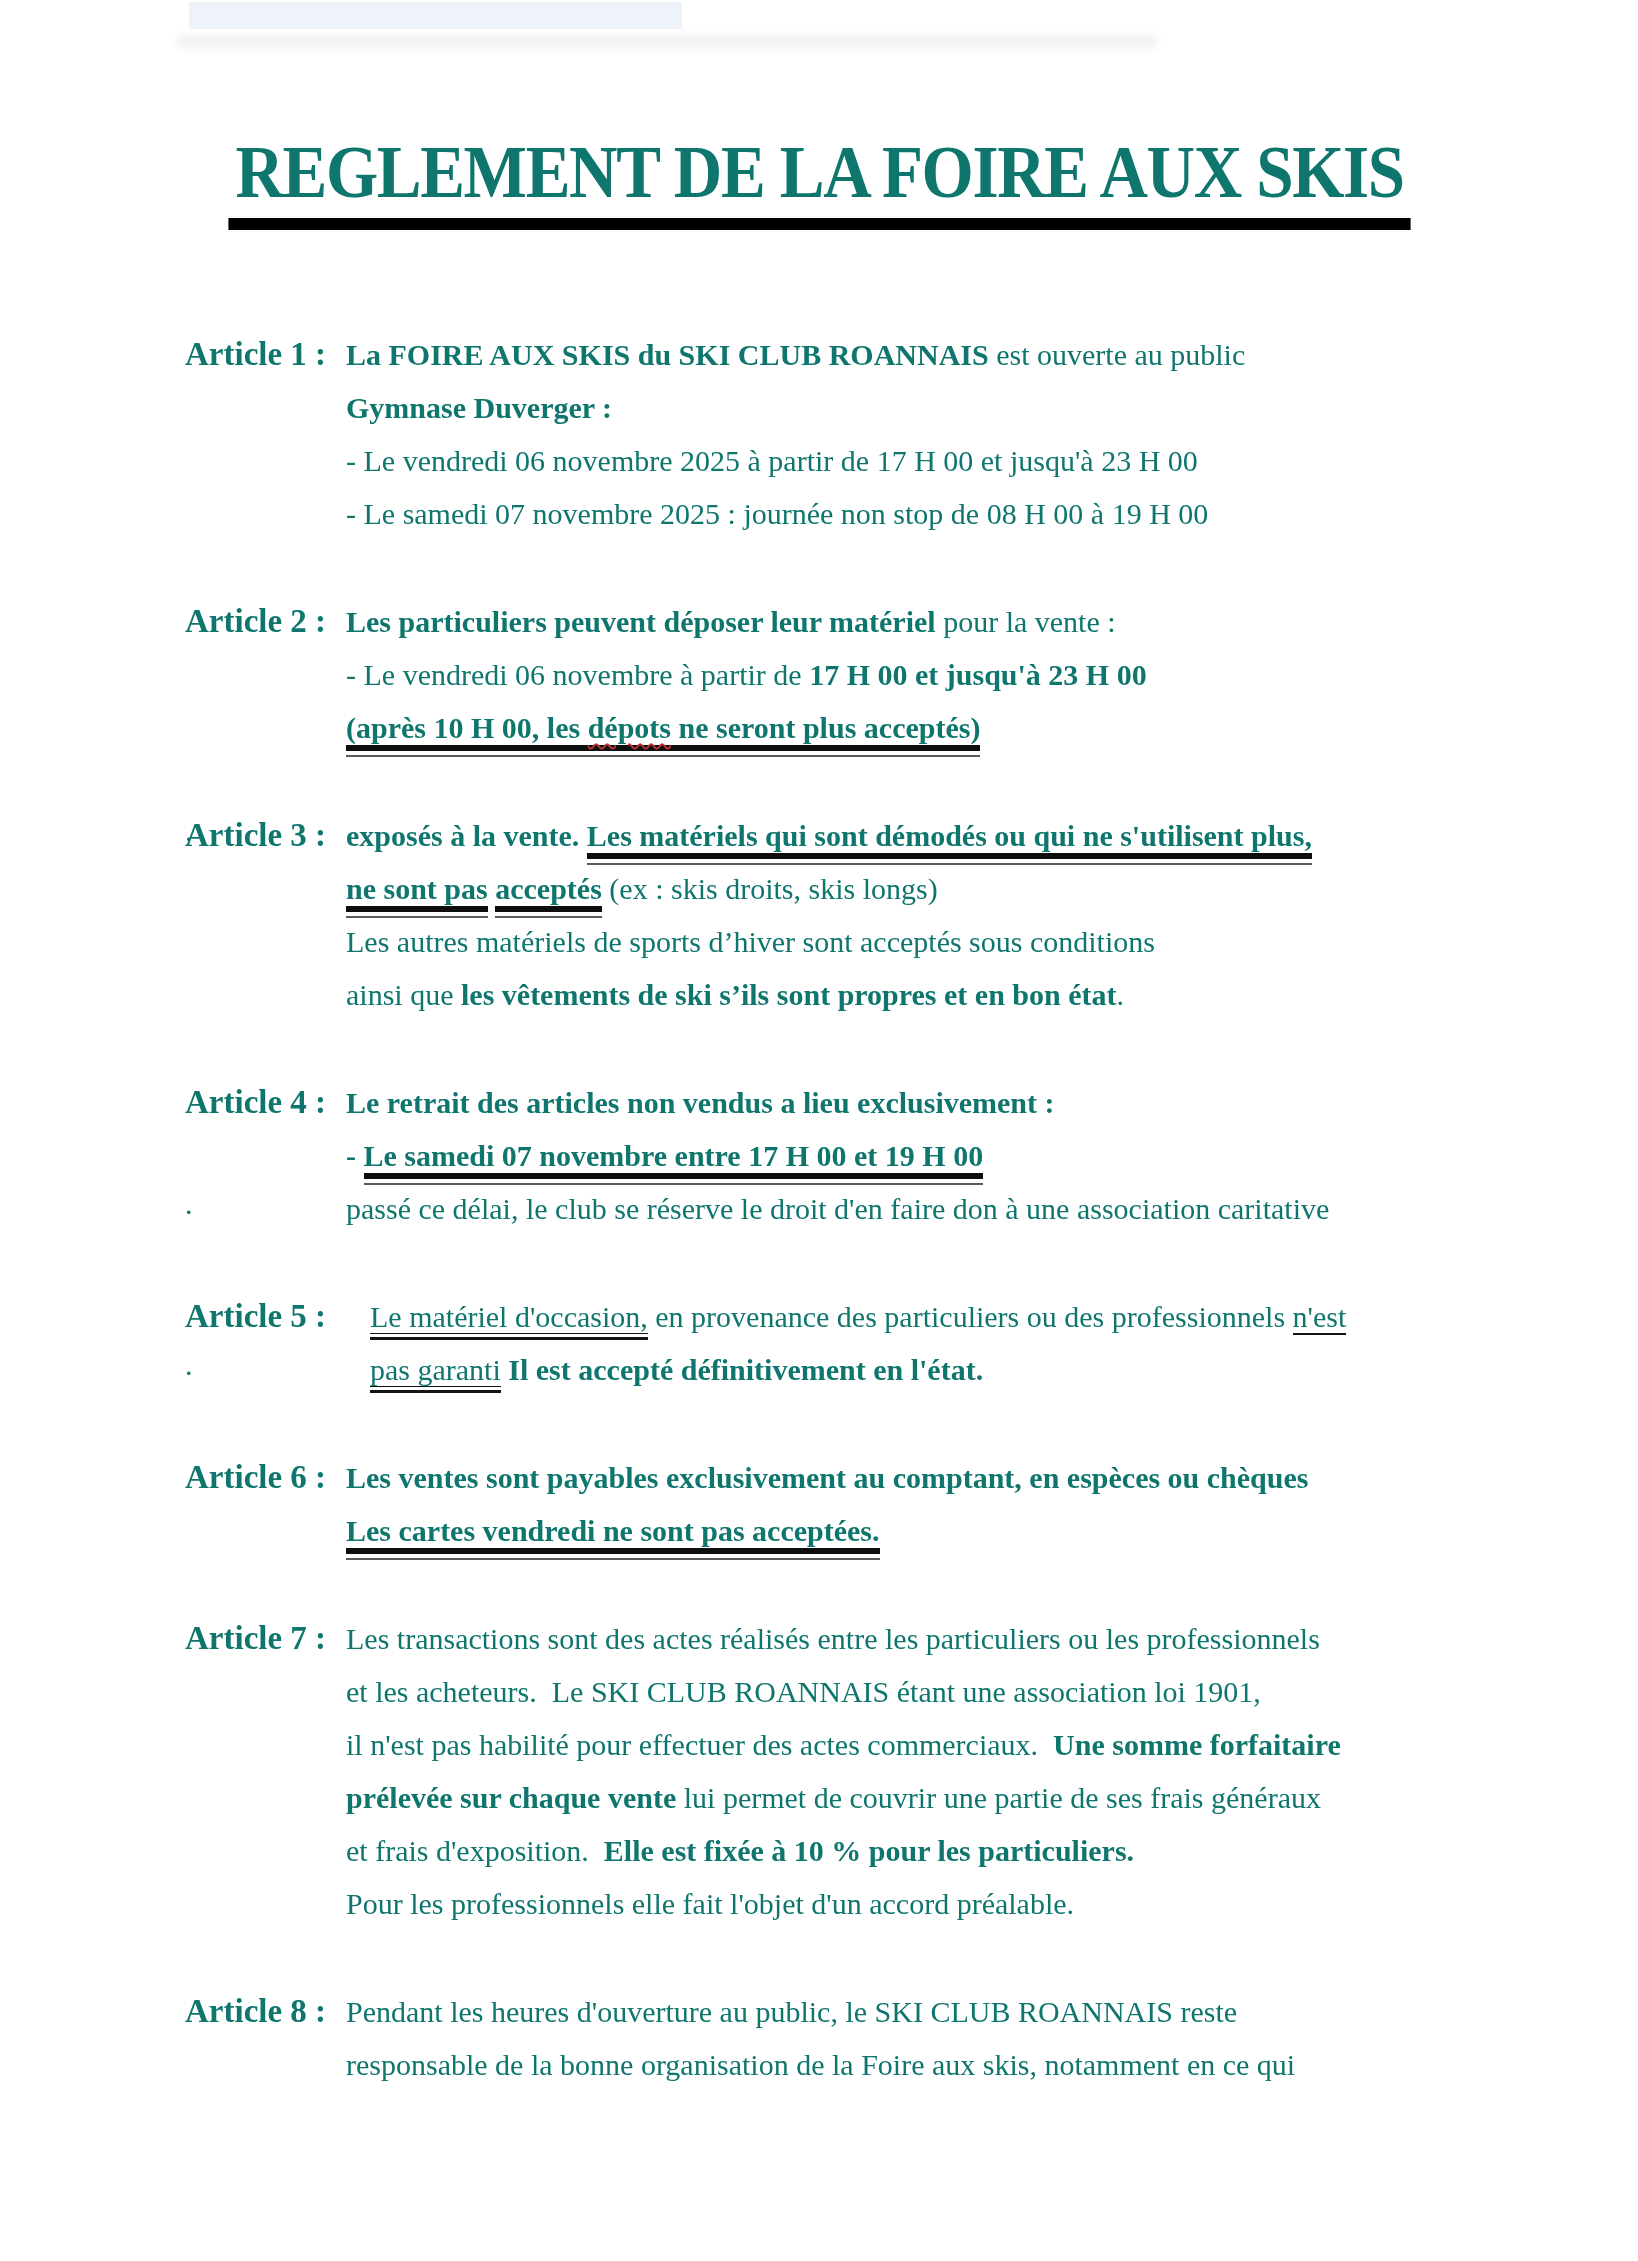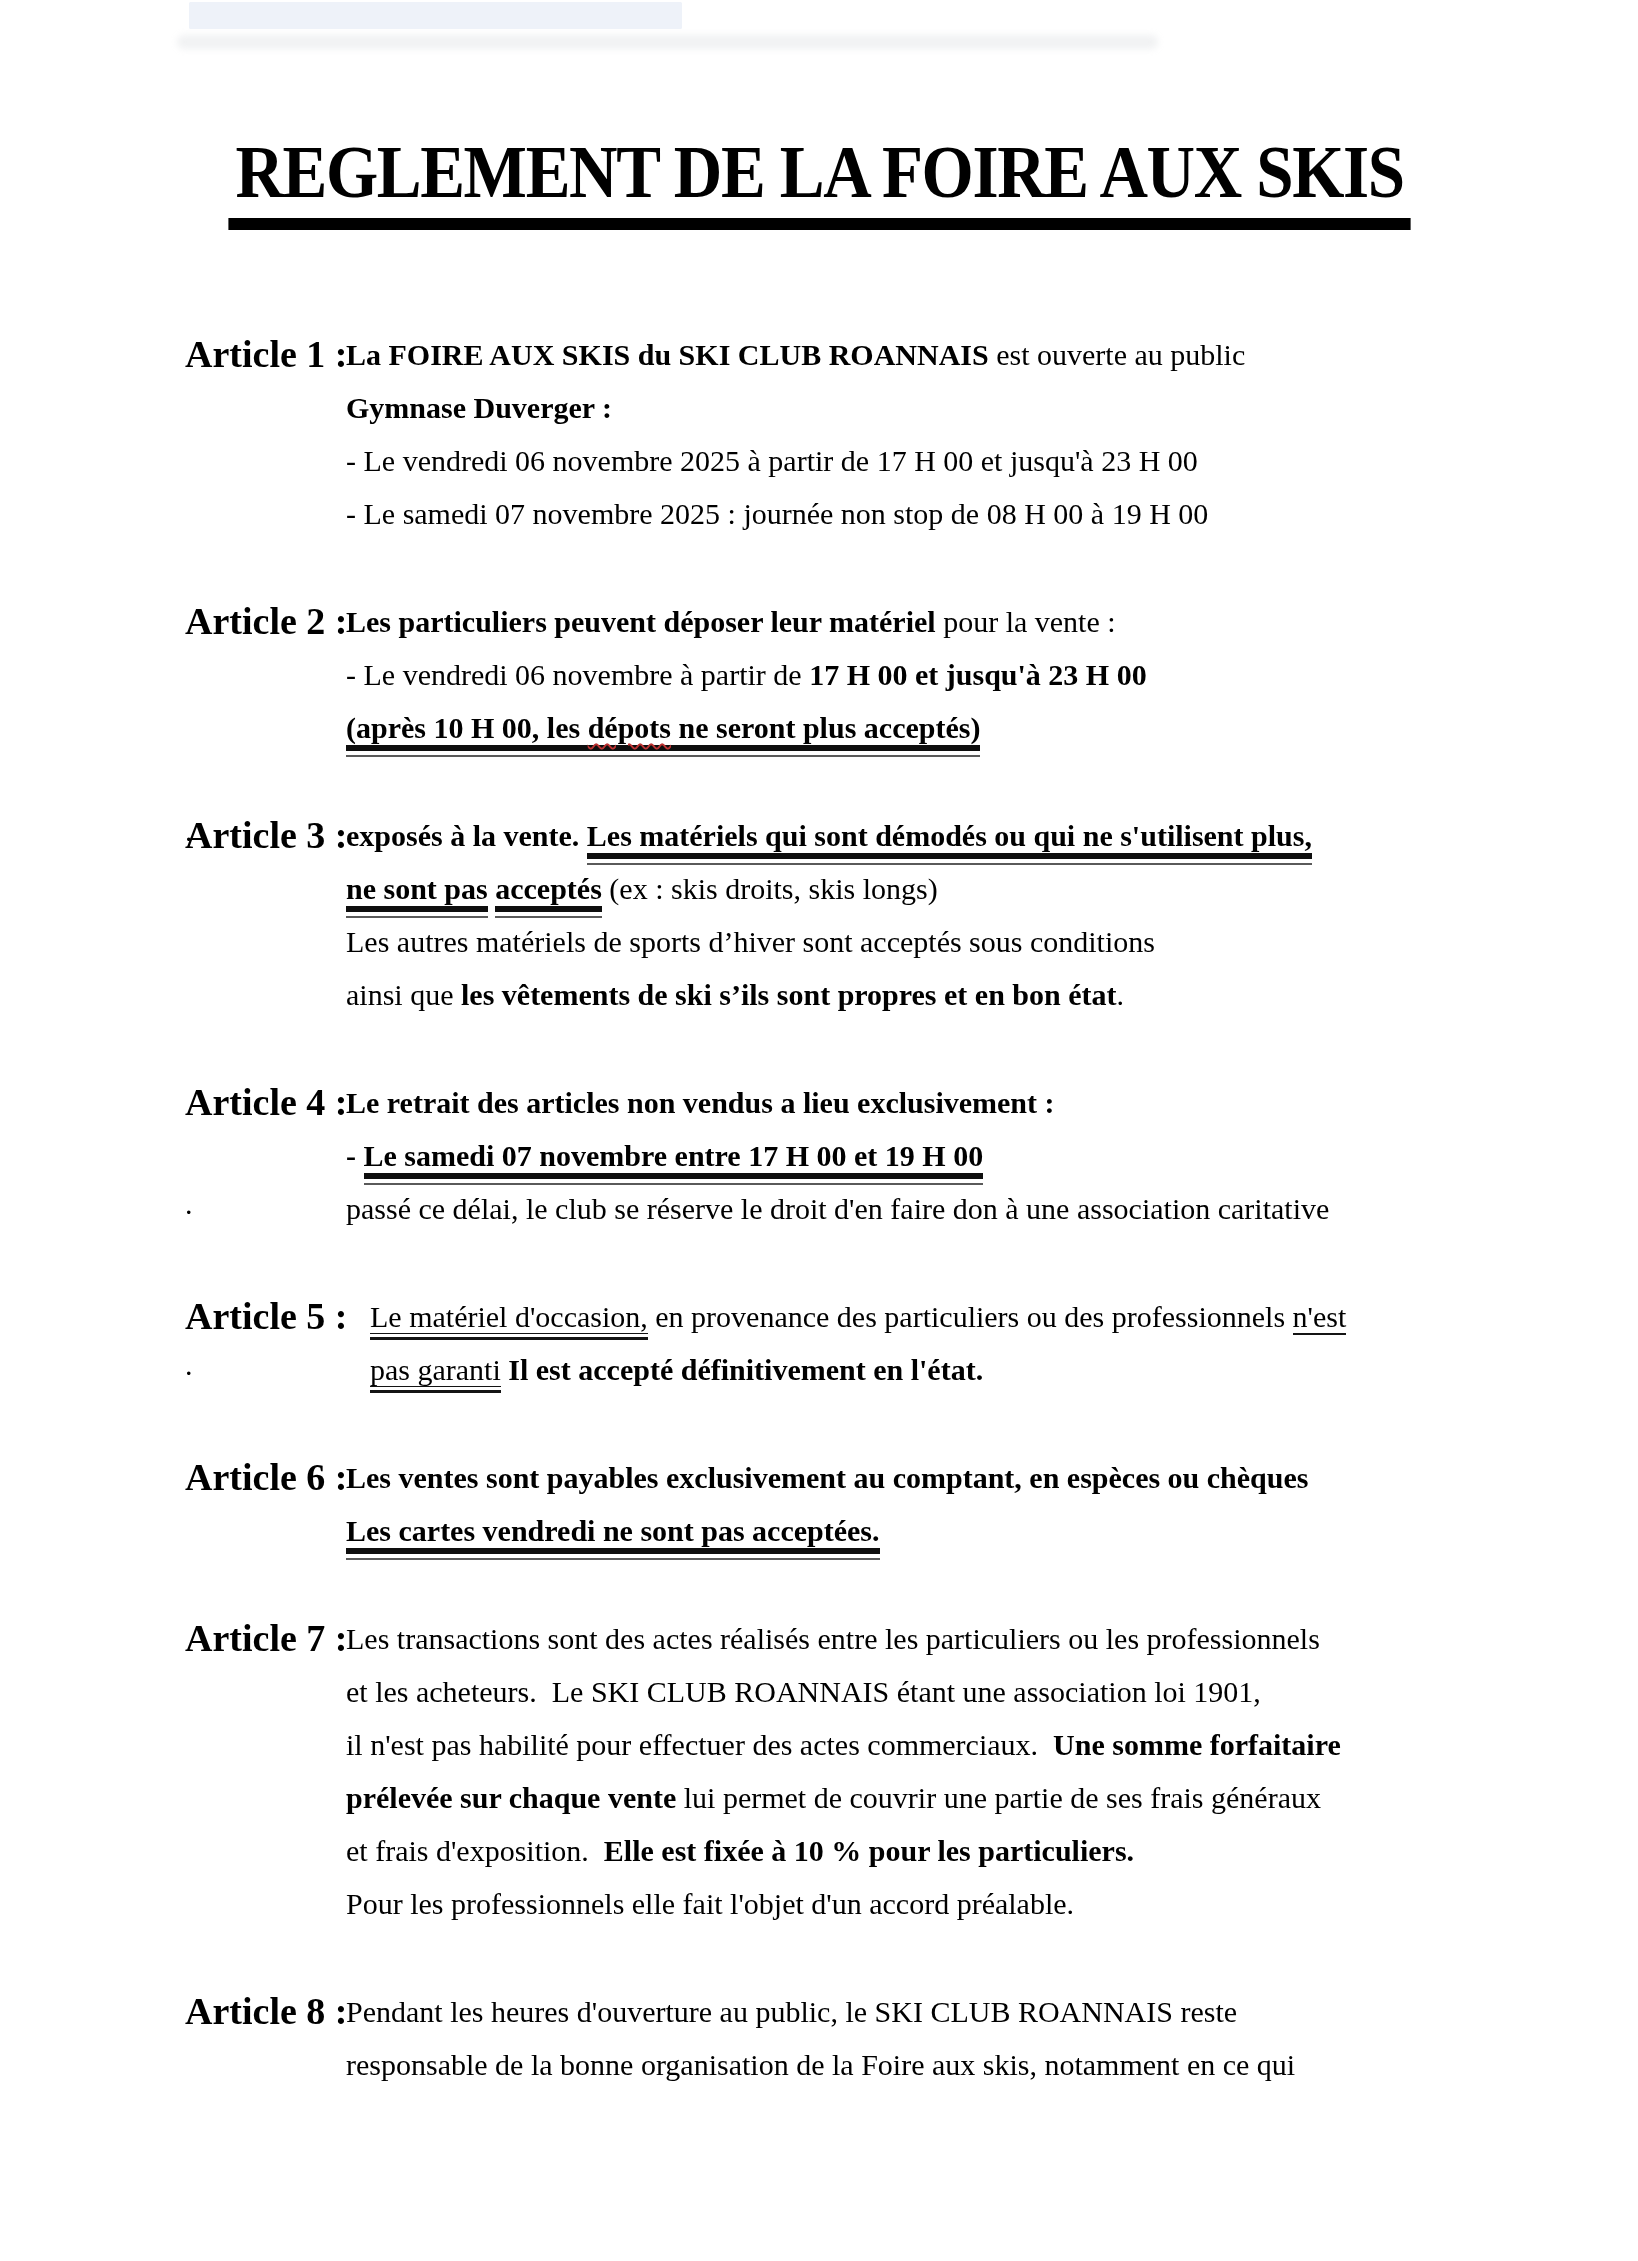--- a/index.html
+++ b/index.html
@@ -3,21 +3,21 @@
 <meta charset="utf-8">
 <style>
   html,body{margin:0;padding:0;background:#ffffff;}
   .page{
     position:relative;
     width:1639px;
     height:2261px;
     background:#ffffff;
     overflow:hidden;
     font-family:"Liberation Serif","DejaVu Serif",serif;
-    color:#000000;
+    color:#0f766e;
   }
   
   .artifact-rect{
     position:absolute;left:189px;top:2.3px;width:493px;height:27px;
     background:#eef2f9;border-radius:1.5px;
   }
   .artifact-smudge{
     position:absolute;left:177px;top:35px;width:981px;height:13.7px;
     background:#b9bec4;opacity:.20;filter:blur(3.8px);border-radius:6.8px;
   }
@@ -32,21 +32,21 @@
     border-bottom:12px solid #000;
     transform:scaleX(0.92);
     transform-origin:center;
     white-space:nowrap;
   }
   .content{ margin-left:346px; margin-top:49px; }
   .article{ position:relative; margin-bottom:55px; }
   .label{
     position:absolute; left:-161px; top:0;
     line-height:53px; font-weight:bold; white-space:pre;
-    font-size:38px;
+    font-size:33px;
   }
   .line{
     position:relative;
     line-height:53px;
     font-size:30px;
     white-space:pre;
   }
   .dot{ position:absolute; left:-161px; bottom:4.6px; font-size:30px; }
   .b{ font-weight:bold;text-align:center; }
   .u{ border-bottom:2.3px solid #141414; }

